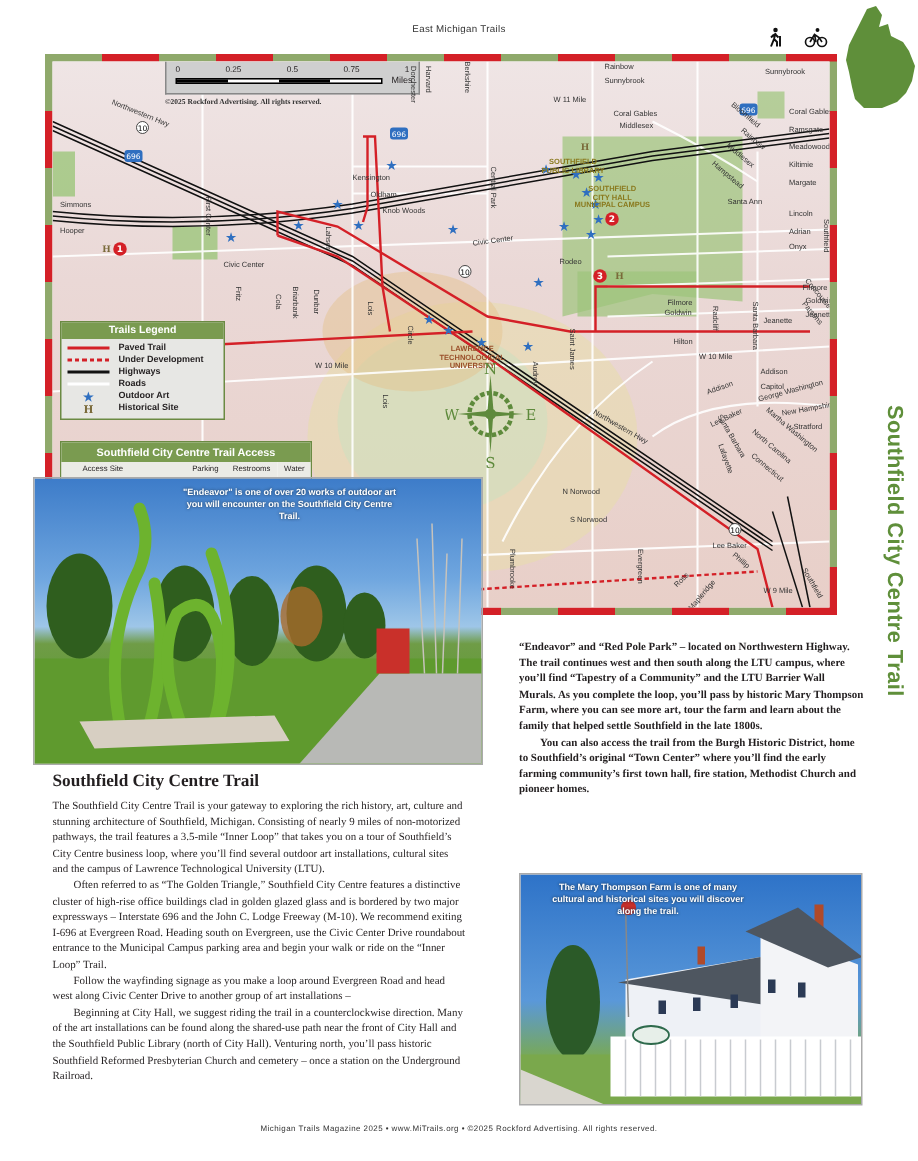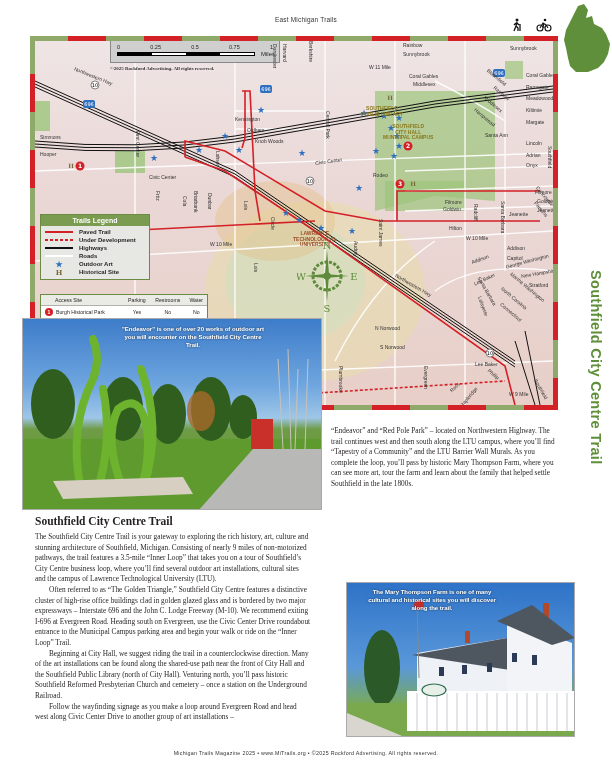--- a/index.html
+++ b/index.html
@@ -60,21 +60,21 @@
   .photo2 { position: absolute; left: 346px; top: 582px; width: 229px; height: 155px; overflow: hidden;
     background: linear-gradient(180deg, #2e73c8 0%, #5a98d9 55%, #79a954 80%, #d9d5ca 100%); border: 1px solid #aaa; }
   .photo2 .caption { position: absolute; top: 5px; left: 20px; width: 130px; text-align: center; color: #fff; font-weight: bold; font-size: 6px; line-height: 1.35; text-shadow: 0 0 2px #123; }
 
   
   .article-title { position: absolute; left: 35px; top: 515px; font-family: "Liberation Serif", serif; font-weight: bold; font-size: 11.5px; color: #231f20; }
   .body-col { position: absolute; font-family: "Liberation Serif", serif; font-size: 7.3px; line-height: 10.6px; color: #231f20; text-align: left; }
   .body-col p { text-indent: 0; }
   .body-col p.ind { text-indent: 14px; }
   .col-left { left: 35px; top: 532px; width: 276px; }
-  .col-right { left: 331px; top: 426px; width: 230px; }
+  .col-right { left: 346px; top: 426px; width: 230px; font-weight: bold; }
 
   .side-title { position: absolute; left: 580px; top: 270px; width: 24px; height: 240px; writing-mode: vertical-rl; font-weight: bold; font-size: 14.5px; color: #5f8f3a; letter-spacing: 0.3px; white-space: nowrap; }
 
   .footer { position: absolute; left: 0; width: 612px; top: 750px; text-align: center; font-size: 5.3px; color: #333; letter-spacing: 0.3px; }
 </style>
 </head>
 <body>
 
 <div class="running-head">East Michigan Trails</div>
 
@@ -355,20 +355,21 @@
           <span>Outdoor Art</span>
         </div>
         <div class="legend-row">
           <span class="sw" style="color:#7a6a3a;font-family:'DejaVu Serif',serif;font-size:7px;">H</span>
           <span>Historical Site</span>
         </div>
       </div>
     </div>
 
     <div class="access">
+      <div class="access-title">Southfield City Centre Trail Access</div>
       <table>
         <thead>
           <tr>
             <th>Access Site</th>
             <th>Parking</th>
             <th>Restrooms</th>
             <th>Water</th>
           </tr>
         </thead>
         <tbody>
@@ -420,28 +421,29 @@
       <path d="M100 170 Q80 120 95 90 Q120 70 125 120 Q125 160 115 170"></path>
       <path d="M120 170 Q140 110 118 50"></path>
     </g>
     <path d="M30 162 L160 158 L170 175 L40 180 Z" fill="#d7cfc2"></path>
   </svg>
   <div class="caption">"Endeavor" is one of over 20 works of outdoor art you will encounter on the Southfield City Centre Trail.</div>
 </div>
 
 <div class="body-col col-right">
   <p>“Endeavor” and “Red Pole Park” – located on Northwestern Highway. The trail continues west and then south along the LTU campus, where you’ll find “Tapestry of a Community” and the LTU Barrier Wall Murals. As you complete the loop, you’ll pass by historic Mary Thompson Farm, where you can see more art, tour the farm and learn about the family that helped settle Southfield in the late 1800s.</p>
+  <p class="ind">You can also access the trail from the Burgh Historic District, home to Southfield’s original “Town Center” where you’ll find the early farming community’s first town hall, fire station, Methodist Church and pioneer homes.</p>
 </div>
 
 <div class="article-title">Southfield City Centre Trail</div>
 <div class="body-col col-left">
   <p>The Southfield City Centre Trail is your gateway to exploring the rich history, art, culture and stunning architecture of Southfield, Michigan. Consisting of nearly 9 miles of non-motorized pathways, the trail features a 3.5-mile “Inner Loop” that takes you on a tour of Southfield’s City Centre business loop, where you’ll find several outdoor art installations, cultural sites and the campus of Lawrence Technological University (LTU).</p>
   <p class="ind">Often referred to as “The Golden Triangle,” Southfield City Centre features a distinctive cluster of high-rise office buildings clad in golden glazed glass and is bordered by two major expressways – Interstate 696 and the John C. Lodge Freeway (M-10). We recommend exiting I-696 at Evergreen Road. Heading south on Evergreen, use the Civic Center Drive roundabout entrance to the Municipal Campus parking area and begin your walk or ride on the “Inner Loop” Trail.</p>
+  <p class="ind">Follow the wayfinding signage as you make a loop around Evergreen Road and head west along Civic Center Drive to another group of art installations –</p>
   <p class="ind">Beginning at City Hall, we suggest riding the trail in a counterclockwise direction. Many of the art installations can be found along the shared-use path near the front of City Hall and the Southfield Public Library (north of City Hall). Venturing north, you’ll pass historic Southfield Reformed Presbyterian Church and cemetery – once a station on the Underground Railroad.</p>
-  <p class="ind">Follow the wayfinding signage as you make a loop around Evergreen Road and head west along Civic Center Drive to another group of art installations –</p>
 </div>
 
 <div class="photo2">
   <svg width="229" height="155" viewBox="0 0 229 155" style="position:absolute;left:0;top:0;">
     <ellipse cx="35" cy="85" rx="18" ry="38" fill="#2b5a28"></ellipse>
     <path d="M70 70 L160 55 L205 80 L205 115 L70 120 Z" fill="#eef1f6"></path>
     <path d="M65 72 L160 55 L205 80 L170 88 Z" fill="#4e5660"></path>
     <rect x="118" y="48" width="5" height="12" fill="#b04a2a"></rect>
     <rect x="196" y="20" width="6" height="22" fill="#b04a2a"></rect>
     <path d="M160 35 L225 60 L225 120 L160 120 Z" fill="#f3f4f7"></path>

